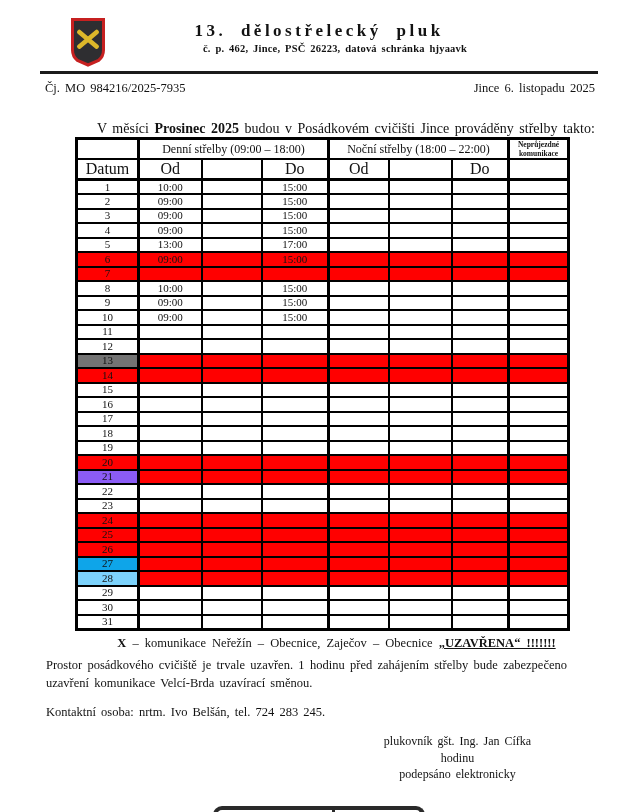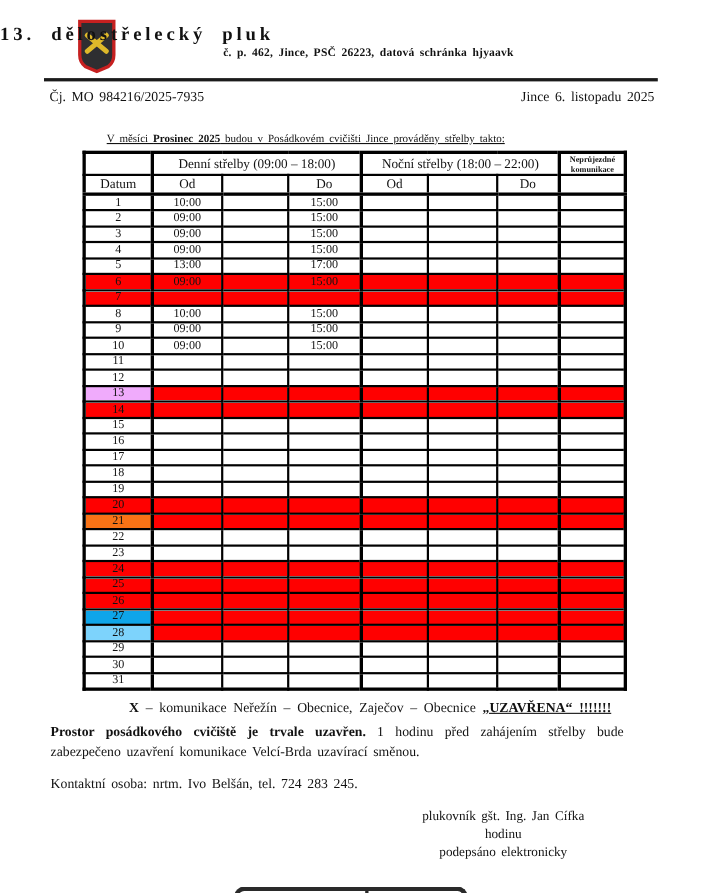--- a/index.html
+++ b/index.html
@@ -4,62 +4,62 @@
 <style>
   * { margin:0; padding:0; box-sizing:border-box; }
   html,body { background:#ffffff; }
   .page {
     position:relative; width:638px; height:812px; overflow:hidden;
     background:#ffffff; color:#121212;
     font-family:"Liberation Serif","DejaVu Serif",serif;
   }
   .emblem { position:absolute; left:70px; top:17px; width:36px; height:50px; }
   .doc-title {
-    position:absolute; top:21px; left:0; width:100%; text-align:left;
+    position:absolute; top:21px; left:0; width:100%; text-align:center;
     font-size:17px; font-weight:bold; letter-spacing:3.5px; word-spacing:7px;
   }
   .doc-subtitle {
     position:absolute; top:43px; left:0; width:100%; text-align:center;
     font-size:10.5px; font-weight:bold; word-spacing:2px; letter-spacing:.2px;padding-left:32px;
   }
   .head-rule { position:absolute; top:71px; left:40px; width:558px; height:3px; background:#1b1b1b; }
   .ref-row {
     position:absolute; top:81px; left:45px; right:43px;
     display:flex; justify-content:space-between; font-size:12.5px; word-spacing:2px;
   }
-  .intro { position:absolute; top:121px; left:97px; font-size:10px; word-spacing:2px;text-decoration:underline; }
+  .intro { position:absolute; top:121px; left:97px; font-size:14px; word-spacing:2px; }
   .intro b { font-weight:bold; }
 
   table.schedule {
     position:absolute; top:137px; left:75px; width:492px;
     border-collapse:collapse; table-layout:fixed; border:3px solid #000;
   }
   .schedule th, .schedule td {
     border:2px solid #000; text-align:center; vertical-align:middle;
     padding:0; overflow:hidden; white-space:nowrap; color:#121212;
   }
   .schedule tr.groups th { height:20px; font-weight:normal; font-size:12px; }
   .schedule tr.groups th.small-hdr {
     font-weight:bold; font-size:7.5px; line-height:1.2; white-space:normal;
   }
-  .schedule tr.cols th { height:15px; font-weight:normal; font-size:12px; border-bottom-width:3px; }
+  .schedule tr.cols th { height:15px; font-weight:normal; font-size:16px; border-bottom-width:3px; }
   .schedule tbody td { height:14.5px; font-size:11px; line-height:1; }
   .schedule .gs { border-left-width:3px; }
 
   .x-note {
     position:absolute; top:636px; left:0; right:0; padding-left:35px;
     text-align:center; font-size:12.5px; word-spacing:3px;
   }
   .x-note .xb { font-weight:bold; }
   .x-note .closed { font-weight:bold; text-decoration:underline; }
   .closure {
     position:absolute; top:657px; left:46px; width:521px;
     font-size:12.5px; line-height:17.5px; text-align:justify; text-align-last:left; word-spacing:2px;
   }
-  .closure b { font-weight:bold; }
+  .closure b { font-weight:normal; }
   .contact { position:absolute; top:705px; left:46px; font-size:12.5px; word-spacing:2px; }
   .signature {
     position:absolute; top:733px; left:330px; width:255px;
     text-align:center; font-size:12px; line-height:16.5px; word-spacing:2px;
   }
   .bottom-box {
     position:absolute; top:806px; left:213px; width:212px; height:16px;
     background:#ffffff; border:4px solid #2a2a2a; border-bottom:none;
     border-radius:9px 9px 0 0;
   }
@@ -236,21 +236,21 @@
           <td>12</td>
           <td class="gs"></td>
           <td></td>
           <td></td>
           <td class="gs"></td>
           <td></td>
           <td></td>
           <td class="gs"></td>
         </tr>
         <tr>
-          <td style="background: #f0abfc;">13</td>
+          <td style="background: #737373;">13</td>
           <td class="gs" style="background: rgb(255, 0, 0);"></td>
           <td style="background: rgb(255, 0, 0);"></td>
           <td style="background: rgb(255, 0, 0);"></td>
           <td class="gs" style="background: rgb(255, 0, 0);"></td>
           <td style="background: rgb(255, 0, 0);"></td>
           <td style="background: rgb(255, 0, 0);"></td>
           <td class="gs" style="background: rgb(255, 0, 0);"></td>
         </tr>
         <tr>
           <td style="background: rgb(255, 0, 0);">14</td>
@@ -316,21 +316,21 @@
           <td style="background: rgb(255, 0, 0);">20</td>
           <td class="gs" style="background: rgb(255, 0, 0);"></td>
           <td style="background: rgb(255, 0, 0);"></td>
           <td style="background: rgb(255, 0, 0);"></td>
           <td class="gs" style="background: rgb(255, 0, 0);"></td>
           <td style="background: rgb(255, 0, 0);"></td>
           <td style="background: rgb(255, 0, 0);"></td>
           <td class="gs" style="background: rgb(255, 0, 0);"></td>
         </tr>
         <tr>
-          <td style="background: #f97316; font-family: Liberation Serif, serif;">21</td>
+          <td style="background: #8b5cf6; font-family: Liberation Serif, serif;">21</td>
           <td class="gs" style="background: rgb(255, 0, 0);"></td>
           <td style="background: rgb(255, 0, 0);"></td>
           <td style="background: rgb(255, 0, 0);"></td>
           <td class="gs" style="background: rgb(255, 0, 0);"></td>
           <td style="background: rgb(255, 0, 0);"></td>
           <td style="background: rgb(255, 0, 0);"></td>
           <td class="gs" style="background: rgb(255, 0, 0);"></td>
         </tr>
         <tr>
           <td>22</td>

